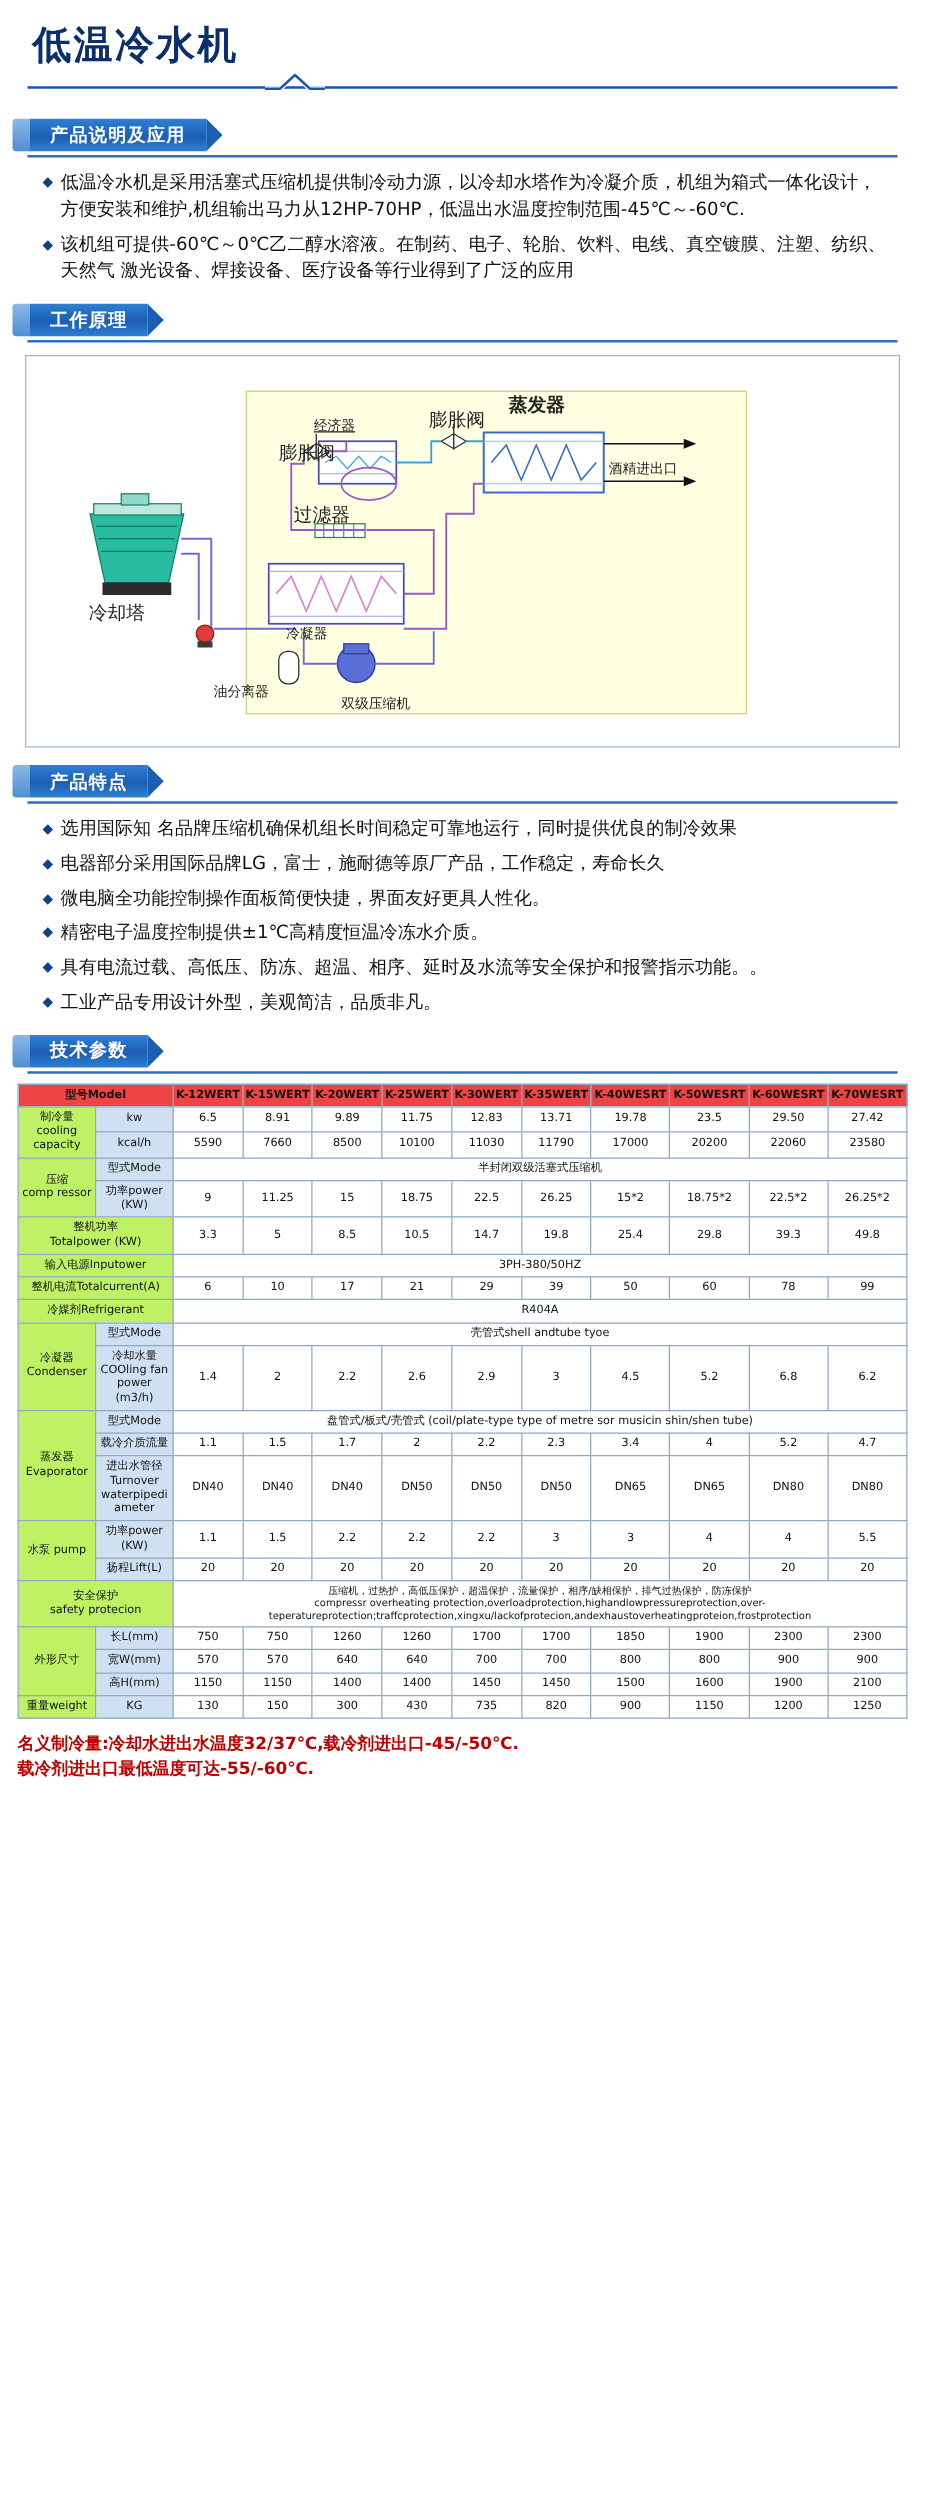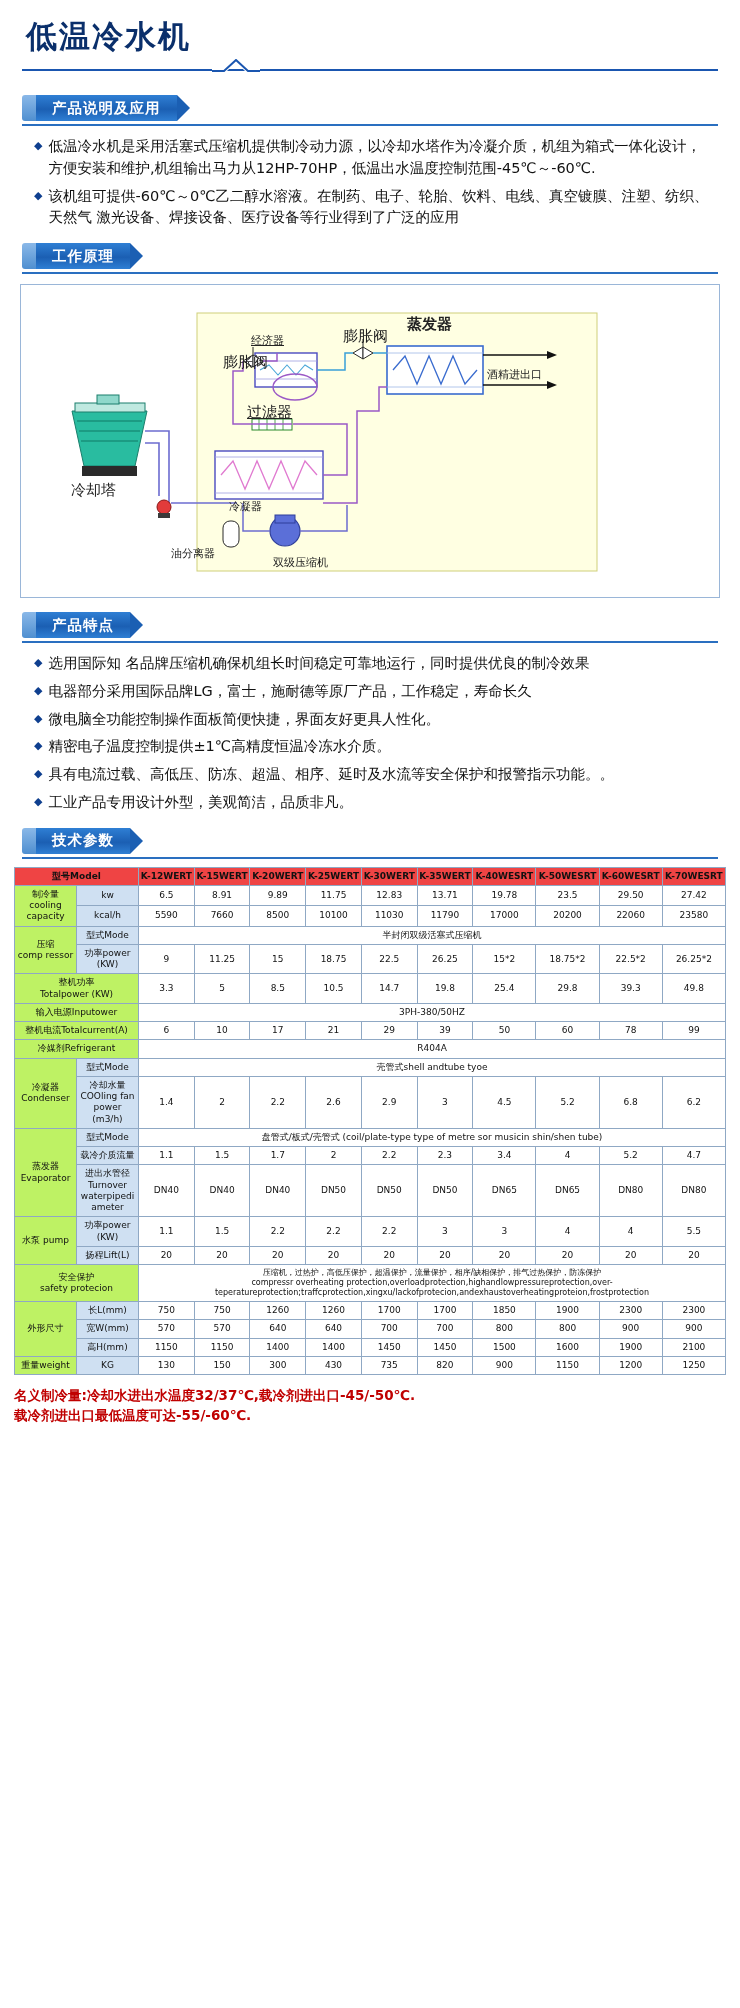--- a/index.html
+++ b/index.html
@@ -30,21 +30,21 @@
     position:absolute; top:0px; left:190px; width:48px; height:14px;
   }
 
   
   .section {
     margin:14px 0 0 0;
   }
   .sec-head {
     position:relative;
     height:26px;
-    margin-left:22px;
+    margin-left:10px;
     display:flex;
     align-items:center;
   }
   .sec-tab {
     position:relative;
     height:26px;
     background:linear-gradient(to bottom,#2f7fd4 0%,#1b5fb3 55%,#2f7fd4 100%);
     color:#ffffff;
     font-size:14.5px;
     font-weight:bold;
@@ -255,21 +255,21 @@
           <path d="M243,240 L216,240 L216,212" fill="none" stroke="#6c6cd0" stroke-width="1.5"></path>
           <path d="M273,240 L320,240 L320,214" fill="none" stroke="#6c6cd0" stroke-width="1.5"></path>
 
           <rect x="196" y="230" width="16" height="26" rx="7" fill="#ffffff" stroke="#2a2a2a" stroke-width="1"></rect>
         </svg>
 
         <div class="diag-label mid" style="left:224px; top:42px;text-decoration:underline;">经济器</div>
         <div class="diag-label big" style="left:380px; top:24px;">蒸发器</div>
         <div class="diag-label" style="left:316px; top:36px;">膨胀阀</div>
         <div class="diag-label" style="left:196px; top:62px;">膨胀阀</div>
-        <div class="diag-label" style="left:220px; top:112px;text-decoration:underline;">过滤器</div>
+        <div class="diag-label" style="left:208px; top:112px;">过滤器</div>
         <div class="diag-label mid" style="left:460px; top:76px;">酒精进出口</div>
         <div class="diag-label mid" style="left:202px; top:208px;">冷凝器</div>
         <div class="diag-label mid" style="left:144px; top:255px;">油分离器</div>
         <div class="diag-label mid" style="left:246px; top:264px;">双级压缩机</div>
         <div class="diag-label" style="left:44px; top:190px;">冷却塔</div>
       </div>
     </div>
   </div>
 
   <div class="section">

